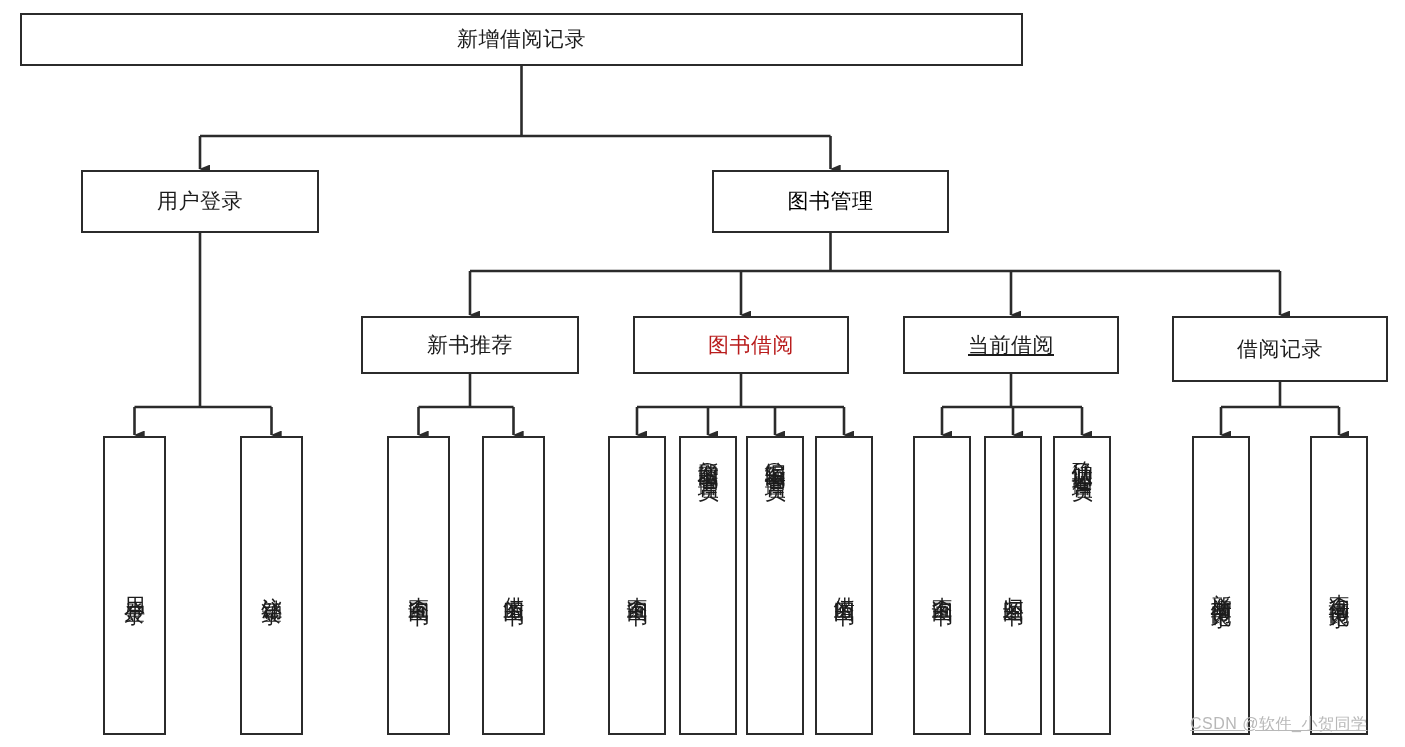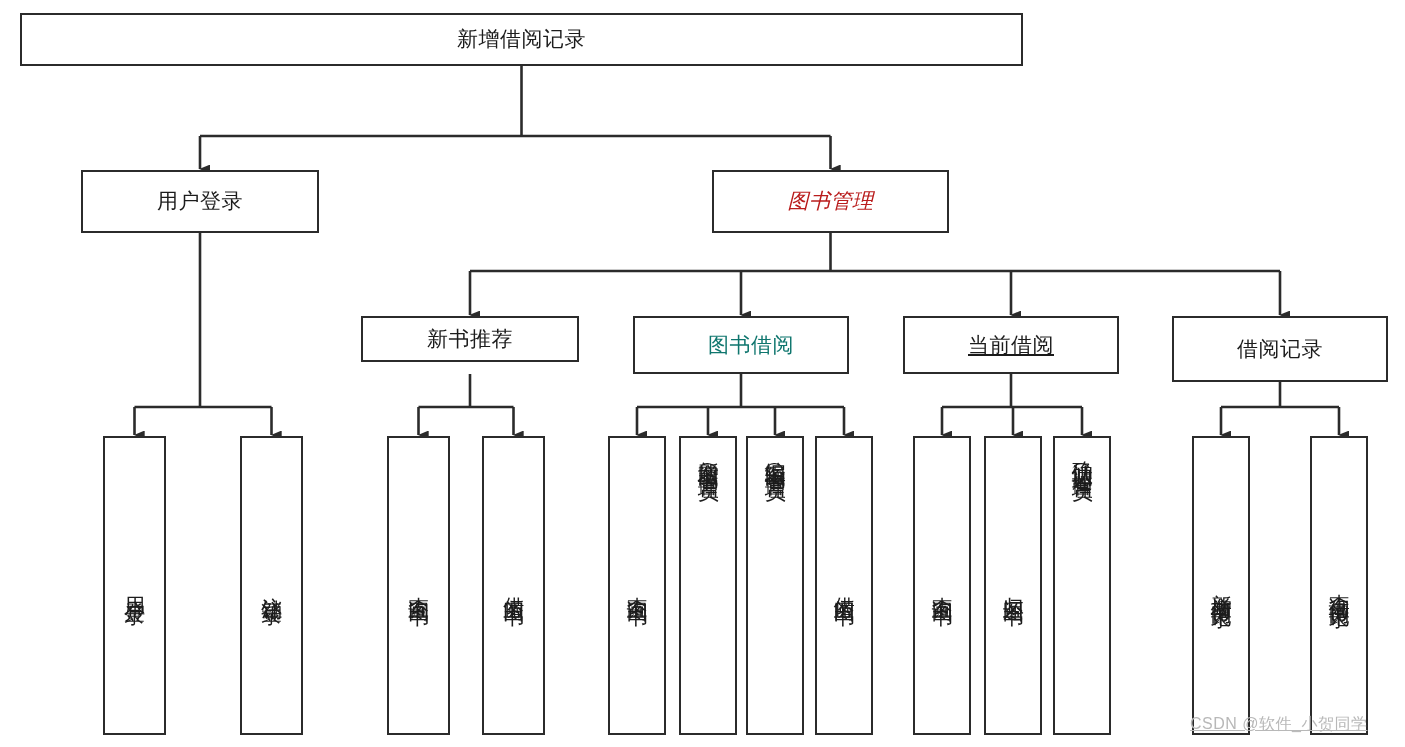--- a/index.html
+++ b/index.html
@@ -120,27 +120,27 @@
   </svg>
 
   <div id="node-layer">
       <div class="node" style="left: 20px; top: 13px; width: 1003px; height: 53px; border-color: rgb(43, 43, 43); background: rgb(255, 255, 255);">
         <span class="label" style="color: rgb(28, 28, 28);">新增借阅记录</span>
       </div>
       <div class="node" style="left: 81px; top: 170px; width: 238px; height: 63px; border-color: rgb(43, 43, 43); background: rgb(255, 255, 255);">
         <span class="label" style="color: rgb(28, 28, 28);">用户登录</span>
       </div>
       <div class="node" style="left: 712px; top: 170px; width: 237px; height: 63px; border-color: rgb(43, 43, 43); background: rgb(255, 255, 255);">
-        <span class="label" style="color: #b91c1c; font-style: italic;">图书管理</span>
+        <span class="label" style="color: #000000;">图书管理</span>
       </div>
-      <div class="node" style="left: 361px; top: 316px; width: 218px; height: 46px; border-color: rgb(43, 43, 43); background: rgb(255, 255, 255);">
+      <div class="node" style="left: 361px; top: 316px; width: 218px; height: 58px; border-color: rgb(43, 43, 43); background: rgb(255, 255, 255);">
         <span class="label" style="color: rgb(28, 28, 28);">新书推荐</span>
       </div>
       <div class="node" style="left: 633px; top: 316px; width: 216px; height: 58px; border-color: rgb(43, 43, 43); background: rgb(255, 255, 255);">
-        <span class="label" style="color: #0f766e; margin-left: 20px;">图书借阅</span>
+        <span class="label" style="color: #b91c1c; margin-left: 20px;">图书借阅</span>
       </div>
       <div class="node" style="left: 903px; top: 316px; width: 216px; height: 58px; border-color: rgb(43, 43, 43); background: rgb(255, 255, 255); text-decoration: underline;">
         <span class="label" style="color: rgb(28, 28, 28);">当前借阅</span>
       </div>
       <div class="node" style="left: 1172px; top: 316px; width: 216px; height: 66px; border-color: rgb(43, 43, 43); background: rgb(255, 255, 255);">
         <span class="label" style="color: rgb(28, 28, 28);">借阅记录</span>
       </div>
       <div class="node vertical mid" style="left: 103px; top: 436px; width: 63px; height: 299px; border-color: rgb(43, 43, 43); background: rgb(255, 255, 255);">
         <span class="label" style="color: rgb(28, 28, 28);">用户登录</span>
       </div>

